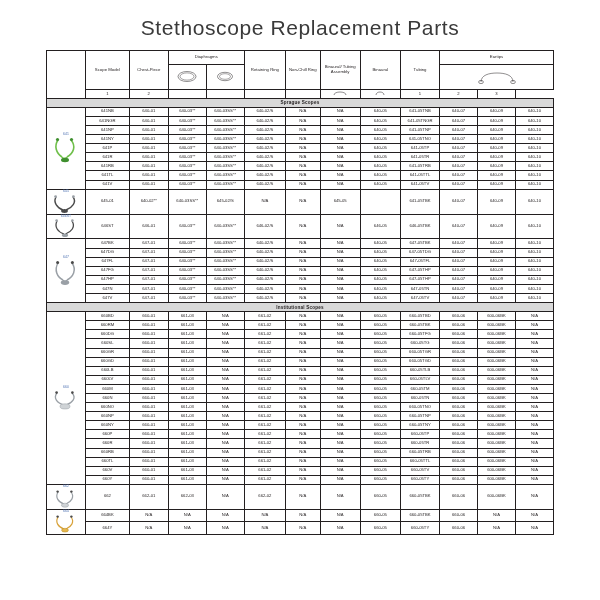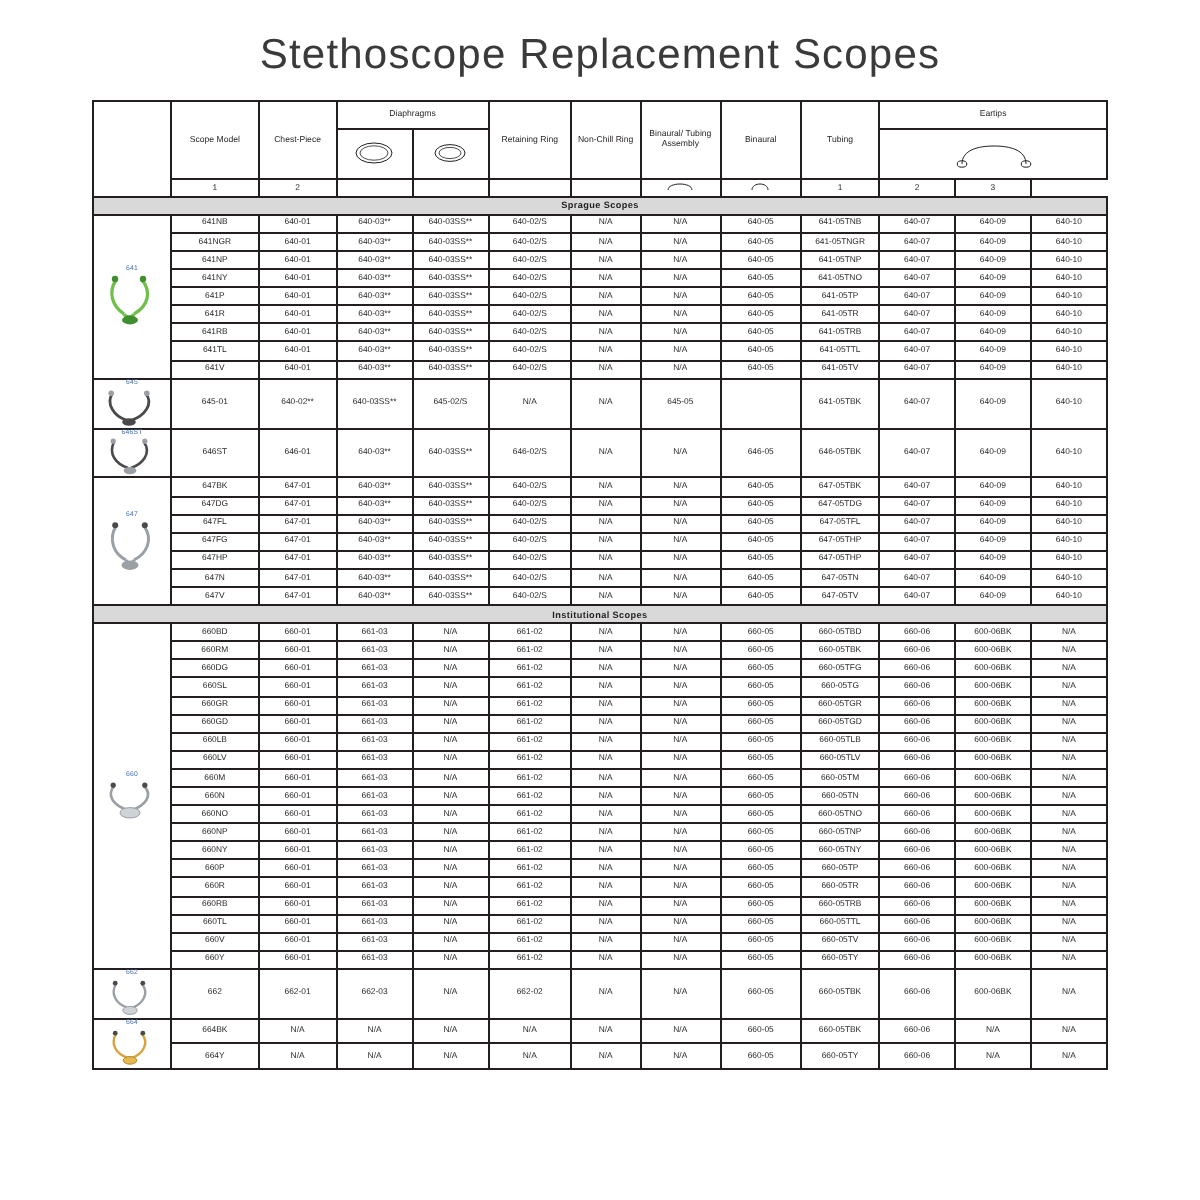--- a/index.html
+++ b/index.html
@@ -96,21 +96,21 @@
   svg.scope { display: block; }
 
   
   .hdr-icon svg { display:block; margin: 0 auto; }
 </style>
 </head>
 <body>
 
 <div class="page">
 
-  <div class="title">Stethoscope Replacement Scopes</div>
+  <div class="title">Stethoscope Replacement Parts</div>
 
   <table class="parts">
     <colgroup>
       <col class="col-img">
         <col class="col-model">
         <col class="col-chest">
       <col class="col-diaph">
         <col class="col-diaph">
       <col class="col-ring">
         <col class="col-nonchill">

